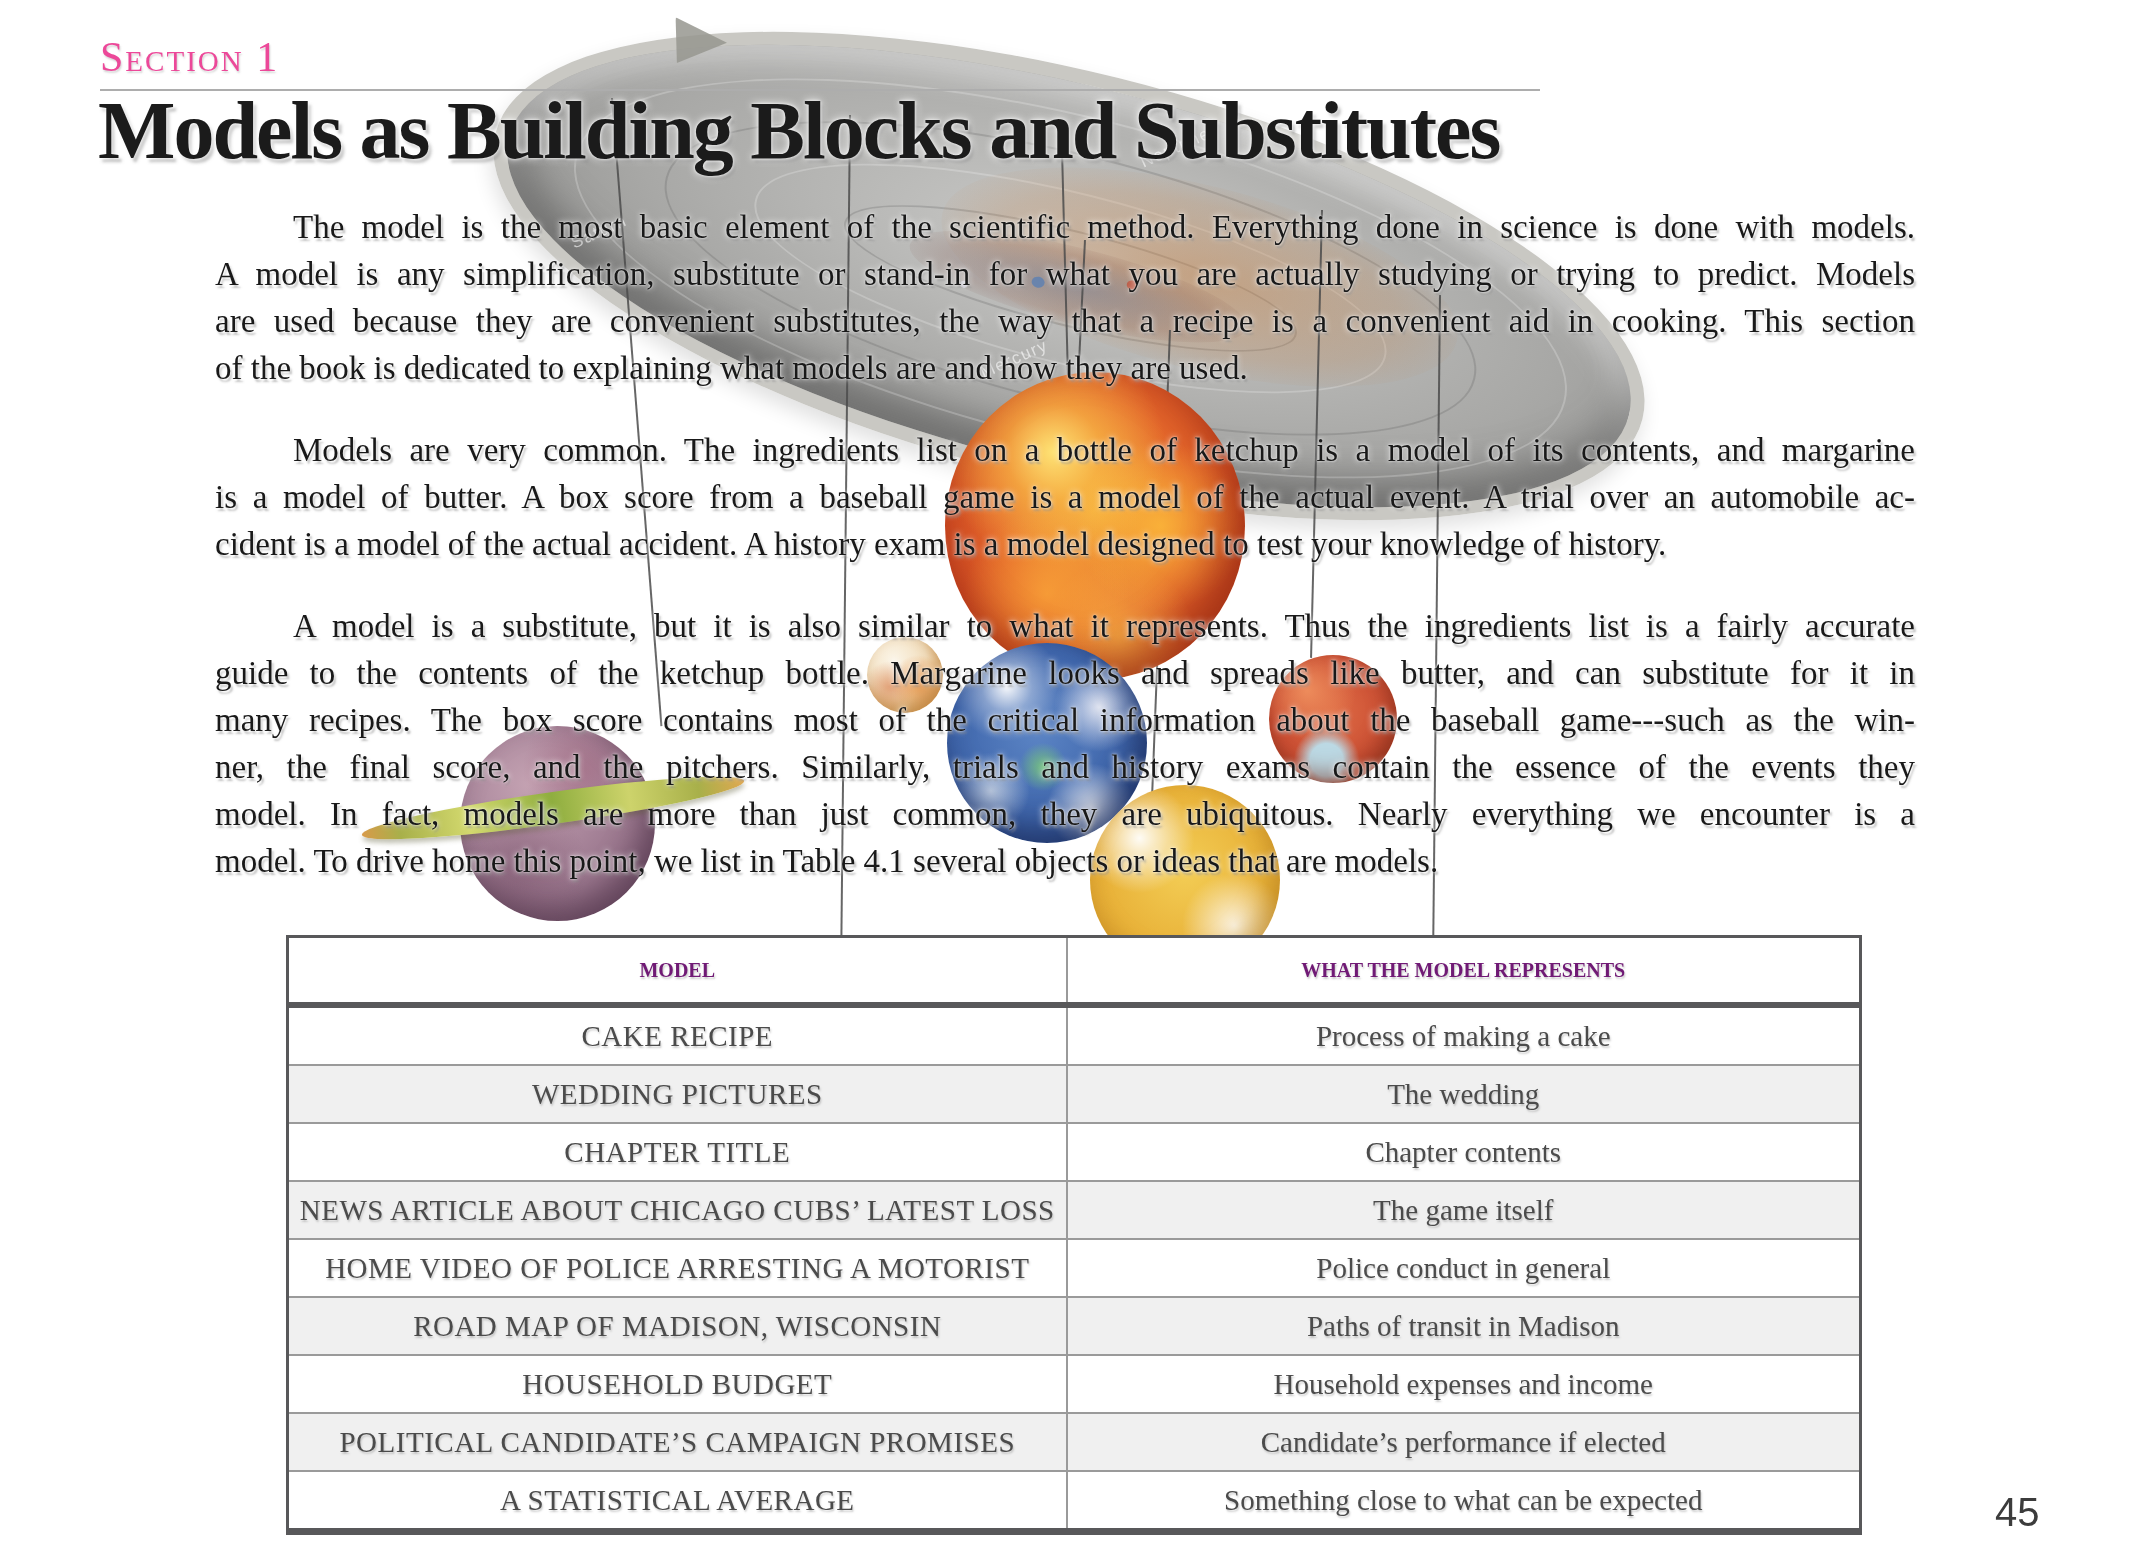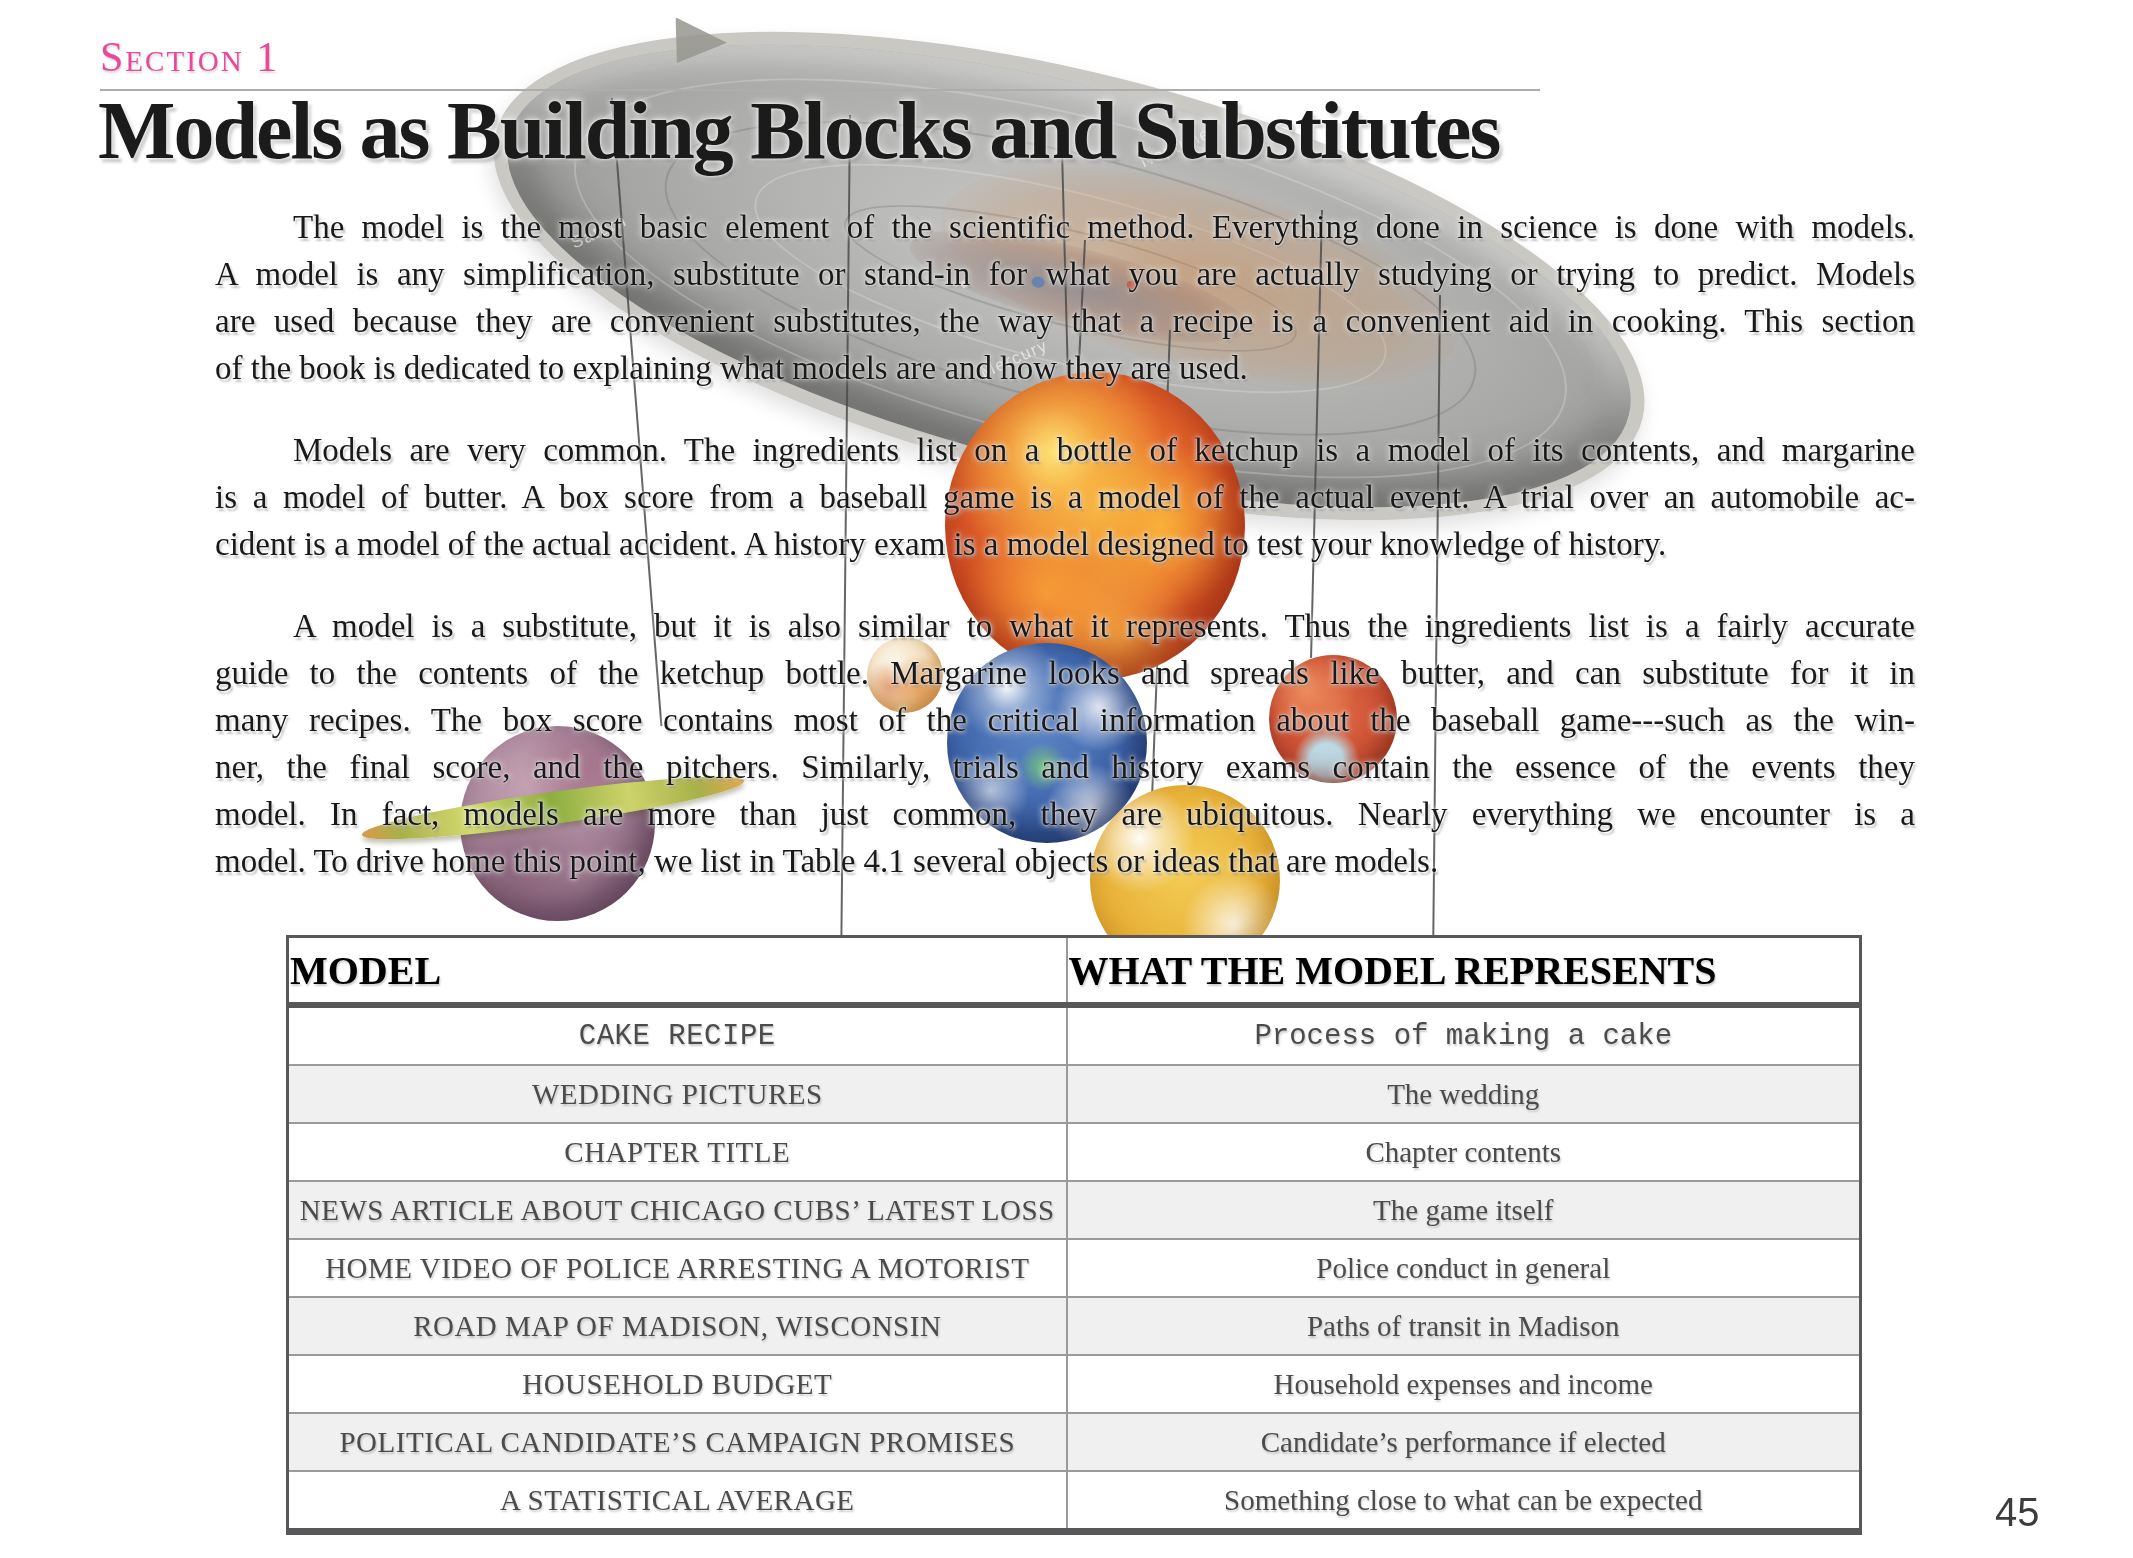--- a/index.html
+++ b/index.html
@@ -123,32 +123,32 @@
 
   
   table.models {
     position:absolute; z-index:5; left:286px; top:935px; width:1576px;
     border-collapse:collapse; background:#ffffff;
     border:3px solid #58585a; border-bottom:7px solid #58585a;
     table-layout:fixed;
   }
   table.models col.c1 { width:779px; }
   table.models th {
-    height:62px; font-size:40px; font-weight:700; color:#000000; text-align:left;
+    height:62px; font-size:20px; font-weight:700; color:#701a75; text-align:center;
     border-bottom:6px solid #58585a; background:#ffffff;
     text-shadow:1px 2px 2px rgba(140,140,140,0.45);
   }
   table.models td {
     height:54px; font-size:29px; color:#4b4b4b; text-align:center; vertical-align:middle;
     border-top:2px solid #9a9a9a;
     text-shadow:1px 2px 2px rgba(140,140,140,0.45);
   }
   table.models th + th, table.models td + td { border-left:2px solid #9a9a9a; }
   table.models tbody tr:nth-child(even) { background:#f0f0f0; }
-  table.models tbody tr:first-child td { border-top:none;font-family:Liberation Mono, monospace; }
+  table.models tbody tr:first-child td { border-top:none; }
   table.models td.model-col { letter-spacing:0.5px; }
 
   .page-number {
     position:absolute; z-index:5; left:1995px; top:1490px;
     font-family:"Liberation Sans", sans-serif; font-size:40px; color:#3c3c3c;
   }
 </style>
 </head>
 <body>
 

